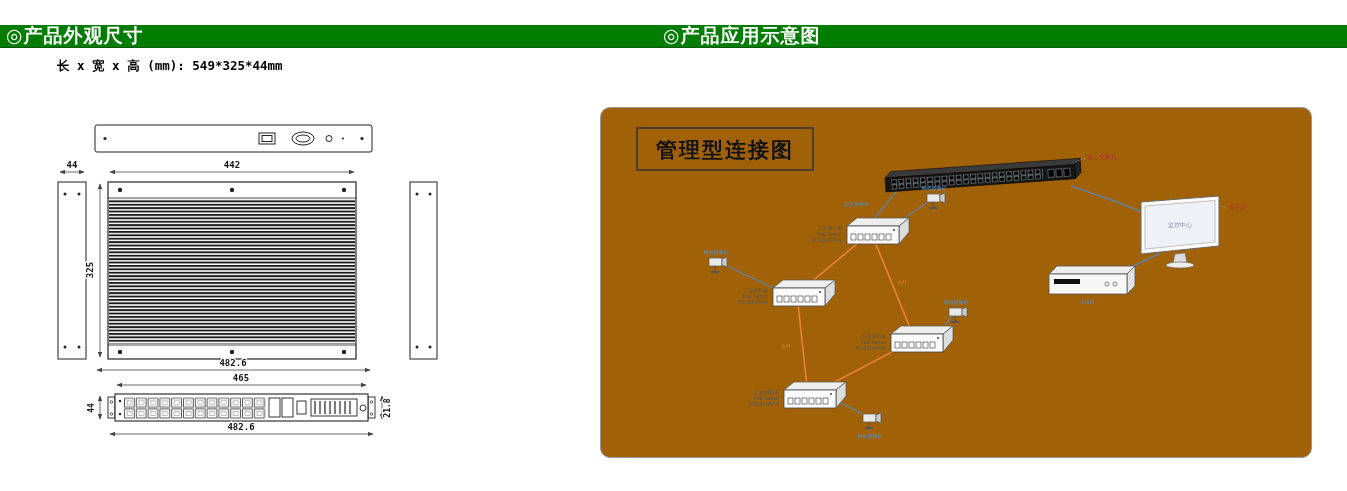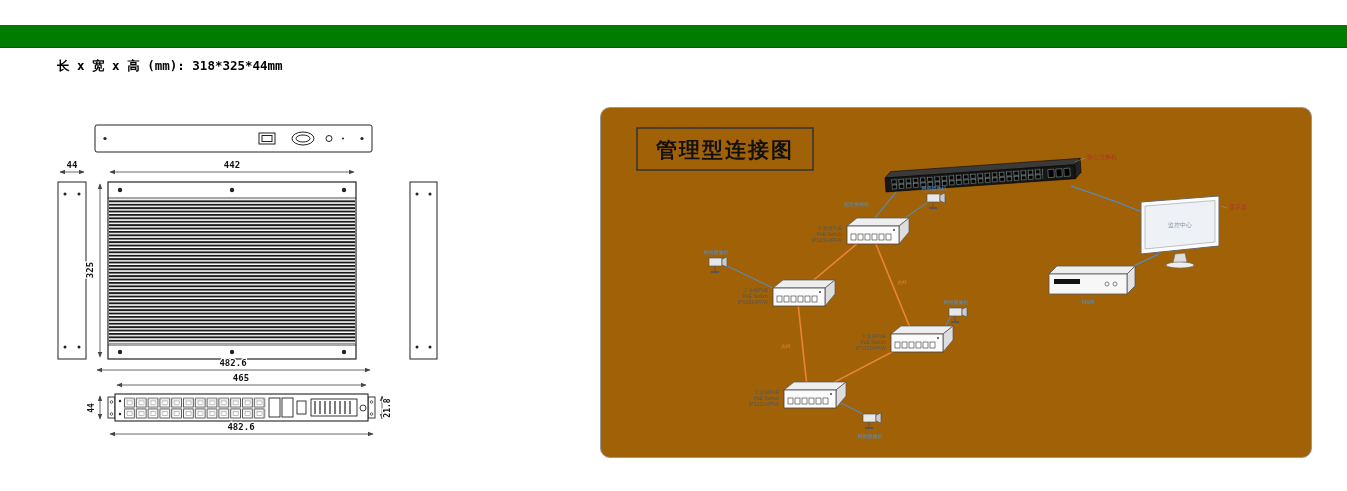--- a/index.html
+++ b/index.html
@@ -32,23 +32,25 @@
   .blue   { fill:#4a90d9; }
   .orange { fill:#e8833a; }
   .red    { fill:#b03030; }
   .gray   { fill:#8a94a0; }
   .dark   { fill:#555; }
 </style>
 </head>
 <body>
 
 <div class="header-bar">
+  <span class="hdr left">◎产品外观尺寸</span>
+  <span class="hdr right">◎产品应用示意图</span>
 </div>
 
-<div class="size-text">长 x 宽 x 高 (mm): 318*325*44mm</div>
+<div class="size-text">长 x 宽 x 高 (mm): 549*325*44mm</div>
 
 <svg class="dims-svg" width="440" height="348" viewBox="0 0 440 348">
   <defs>
     <marker id="arr" viewBox="0 0 10 10" refX="9" refY="5" markerWidth="7" markerHeight="7" orient="auto-start-reverse">
       <path d="M0,1 L10,5 L0,9 z" fill="#444"></path>
     </marker>
     <pattern id="fins" width="6" height="3.4" patternUnits="userSpaceOnUse">
       <rect width="6" height="1.9" fill="#1a1a1a"></rect>
     </pattern>
     <pattern id="ports" x="84" y="285.4" width="11.8" height="10.8" patternUnits="userSpaceOnUse">

